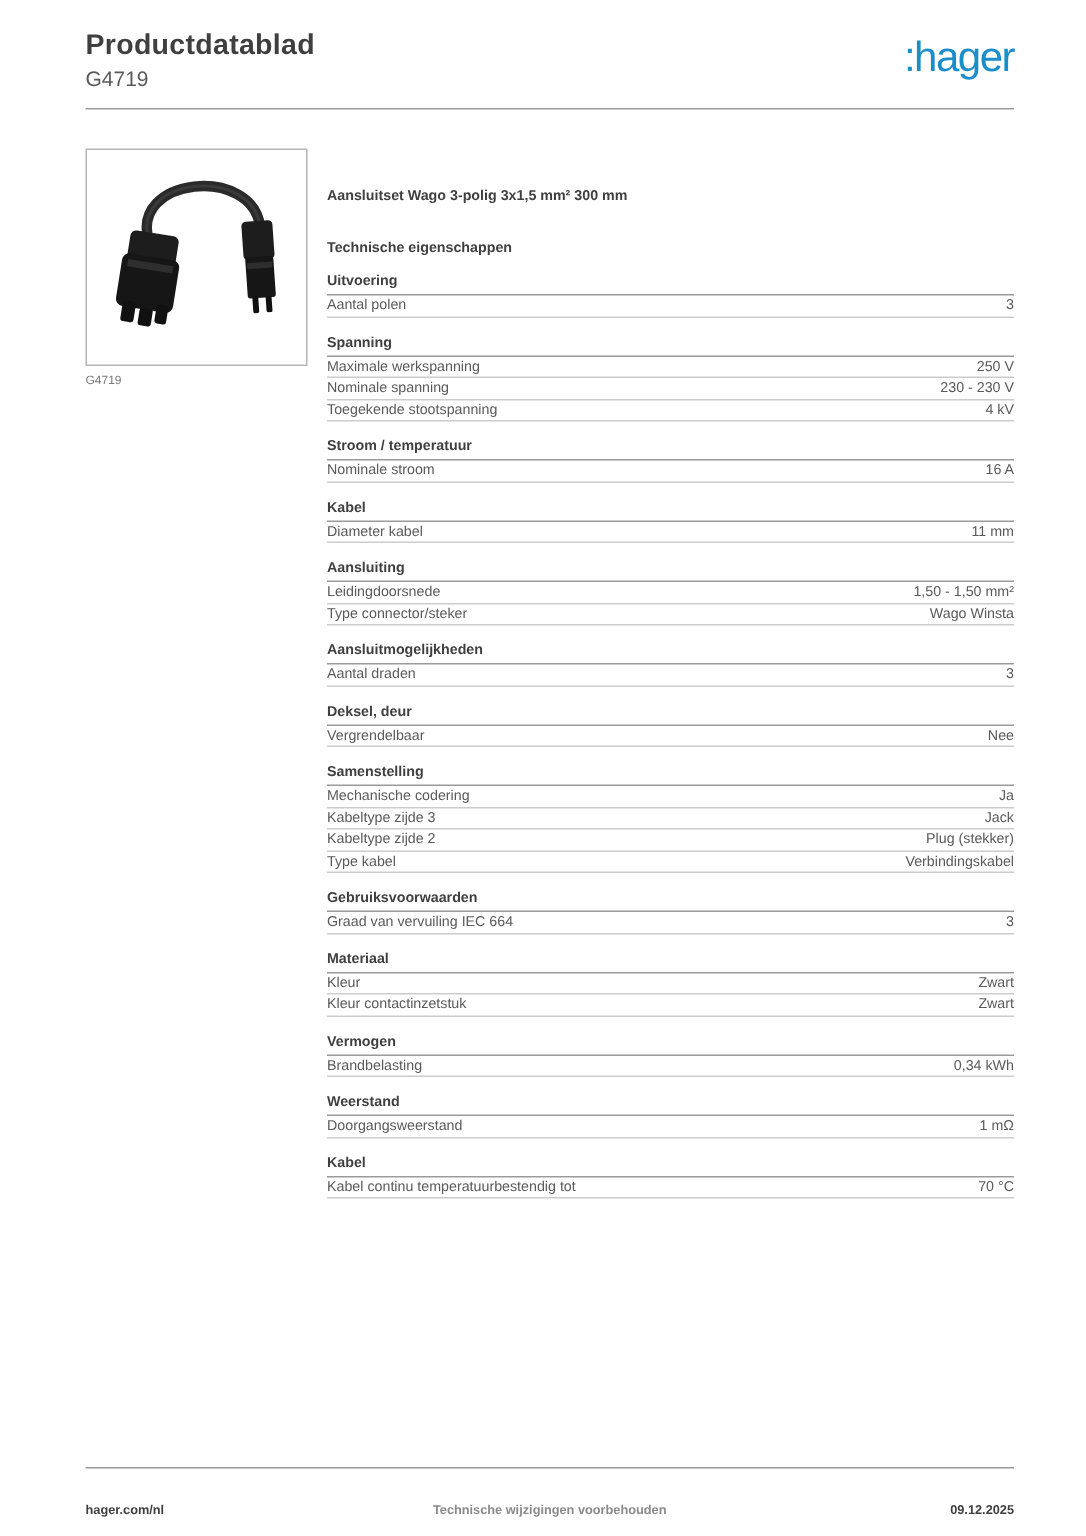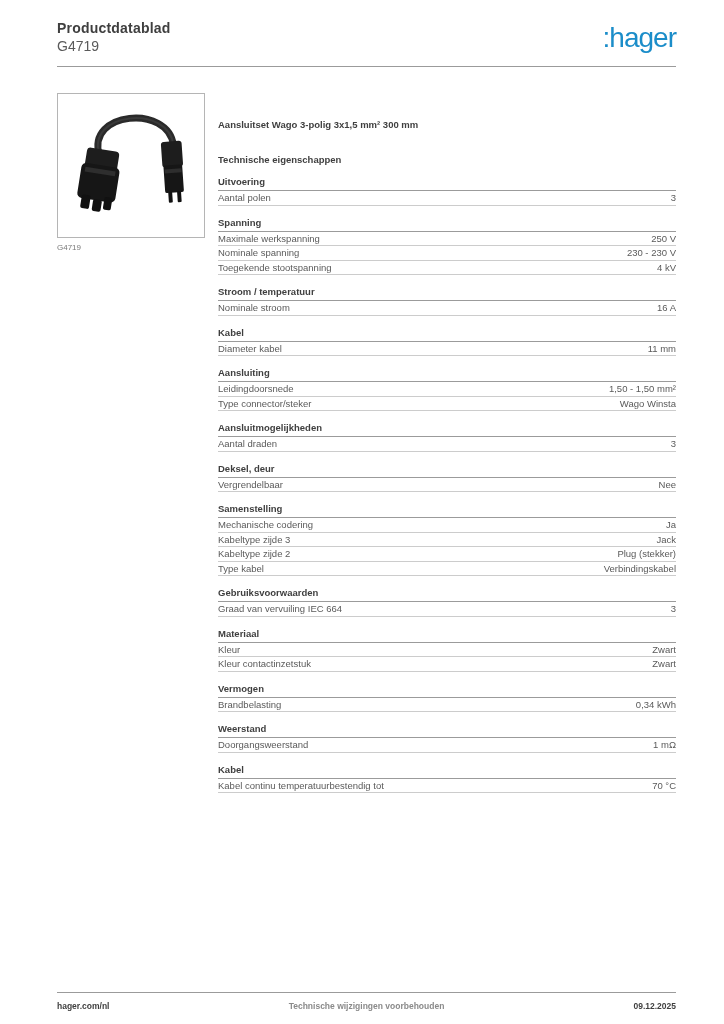--- a/index.html
+++ b/index.html
@@ -15,21 +15,21 @@
     inset: 0;
     padding: 20px 48px 0 57px;
   }
   
   .header {
     display: flex;
     justify-content: space-between;
     align-items: flex-start;
   }
   .doc-type {
-    font-size: 14px;
+    font-size: 19px;
     font-weight: bold;
     color: #3f3f3f;
     letter-spacing: 0.2px;
   }
   .product-code {
     font-size: 14px;
     color: #5a5a5a;
     margin-top: 2px;
   }
   .logo {
@@ -103,21 +103,21 @@
   }
   .spec-label { white-space: nowrap; }
   .spec-value { white-space: nowrap; text-align: right; }
   
   .footer {
     position: absolute;
     left: 57px;
     right: 48px;
     bottom: 13px;
     border-top: 1px solid #9b9b9b;
-    padding-top: 8px;
+    padding-top: 22px;
     display: flex;
     align-items: flex-start;
     font-size: 8.5px;
   }
   .footer-left  { flex: 1; text-align: left;  font-weight: bold; color: #3f3f3f; }
   .footer-center{ flex: 2; text-align: center; color: #8a8a8a; font-weight: bold; }
   .footer-right { flex: 1; text-align: right; font-weight: bold; color: #3f3f3f; }
 </style>
 </head>
 <body>

